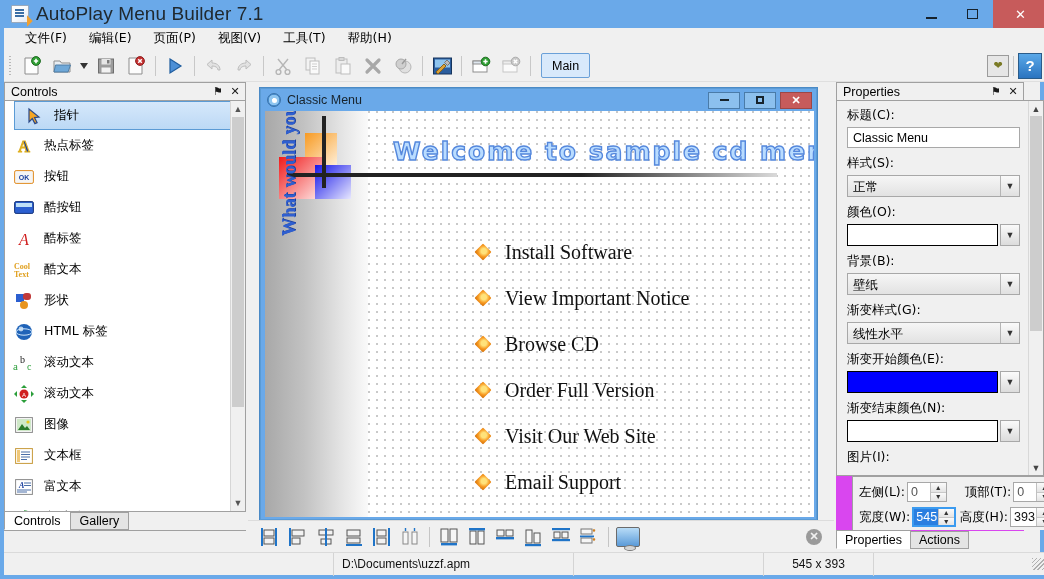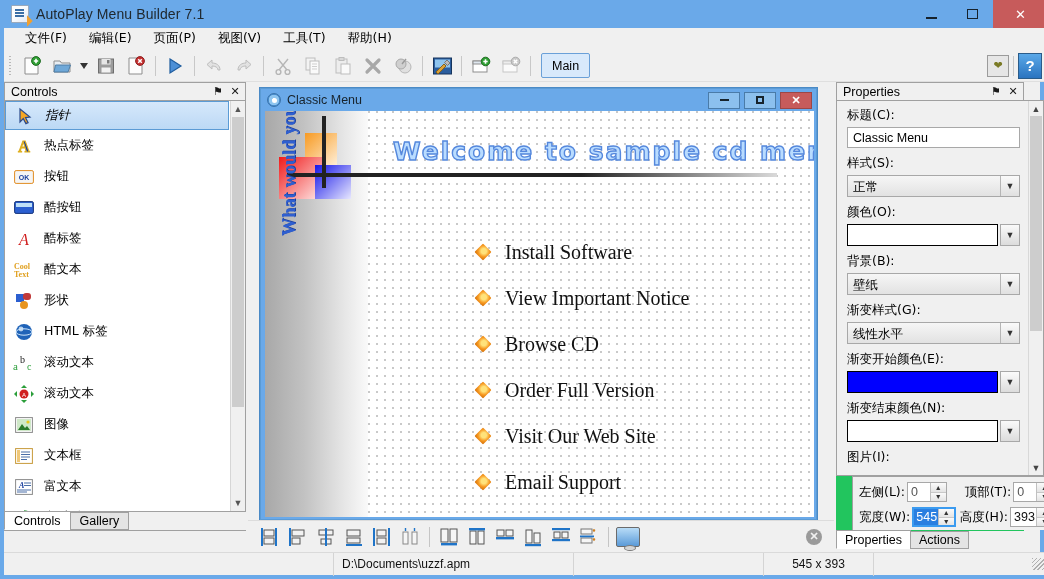--- a/index.html
+++ b/index.html
@@ -33,21 +33,21 @@
   }
   .tb-icon:before{
     content:""; position:absolute; left:3px; top:3px; width:9px; height:2px;
     background:#3b6ea5; box-shadow:0 3px 0 #3b6ea5, 0 6px 0 #3b6ea5;
   }
   .tb-icon:after{
     content:""; position:absolute; right:-3px; bottom:-3px;
     width:0;height:0;border-left:8px solid transparent;
     border-bottom:8px solid #f0a030; transform:rotate(-45deg);
   }
-  .tb-title { color:#20292f; font-size:14px; letter-spacing:.1px; }
+  .tb-title { color:#20292f; font-size:19px; letter-spacing:.1px; }
   .tb-spacer{ flex:1; }
   .tb-btn{
     width:40px;height:22px;margin-right:1px;
     display:flex;align-items:center;justify-content:center;
     color:#15202a;font-size:13px; cursor:default;
   }
   .tb-btn.close{ width:55px;height:28px;margin-right:0;background:#c75b5b;color:#fff;font-size:13px;}
   .glyph-min{ display:block;width:11px;height:2px;background:#16222c;margin-top:8px;}
   .glyph-max{ display:block;width:11px;height:10px;border:1.6px solid #16222c;}
 
@@ -117,21 +117,21 @@
   .ctl-scroll{position:absolute;right:0;top:0;width:15px;height:100%;background:#f0f0f0;border-left:1px solid #d6d6d6;}
   .ctl-scroll .arrow{height:16px;display:flex;align-items:center;justify-content:center;font-size:9px;color:#555;background:#f0f0f0;}
   .ctl-scroll .arrow.bot{position:absolute;bottom:0;left:0;right:0;}
   .ctl-scroll .thumb{position:absolute;top:16px;left:1px;right:1px;height:290px;background:#cdcdcd;}
   .ctl-item{
     height:31px;display:flex;align-items:center;padding-left:8px;cursor:default;
     width:226px;
   }
   .ctl-item.selected{
     background:linear-gradient(180deg,#d6e8fb,#bcd9f5);
-    border:1px solid #5b9bd5; width:224px; margin-left:0; height:29px;font-style:italic;
+    border:1px solid #5b9bd5; width:224px; margin-left:9px; height:29px;
   }
   .ctl-ico{width:22px;height:22px;margin-right:9px;flex:none;position:relative;
     display:flex;align-items:center;justify-content:center;}
   .ctl-label{font-size:12.5px;color:#000;font-family:"DejaVu Sans","Liberation Sans",sans-serif;}
   .lp-tabs{
     position:absolute;left:0;top:430px;width:242px;height:19px;
     display:flex;align-items:flex-end;border-bottom:1px solid #a0a0a0;
   }
   .lp-tab{
     height:18px;padding:0 9px;display:flex;align-items:center;font-size:12.5px;
@@ -222,21 +222,21 @@
   .mon{width:24px;height:20px;background:linear-gradient(180deg,#b8dcf7,#5a9ad8);
     border:1.5px solid #6b6b6b;border-radius:2px;position:relative;}
   .mon:after{content:"";position:absolute;left:7px;bottom:-5px;width:10px;height:4px;
     background:#d5d5d5;border:1px solid #7a7a7a;border-radius:50%;}
   .xclose{margin-left:auto;margin-right:12px;width:16px;height:16px;border-radius:50%;
     background:#9a9a9a;color:#f0f0f0;display:flex;align-items:center;justify-content:center;
     font-size:11px;font-weight:bold;cursor:default;}
 
   
   .rightpanel{
-    position:absolute;left:832px;top:82px;width:188px;height:449px;background:#22c55e;
+    position:absolute;left:832px;top:82px;width:188px;height:449px;background:#d946ef;
   }
   .rp-header{height:18px;display:flex;align-items:center;padding-left:6px;font-size:12.5px;
     border:1px solid #a0a0a0;border-bottom:none;background:#f0f0f0;}
   .rp-scrollarea{
     position:absolute;left:0;top:18px;width:208px;height:376px;
     border:1px solid #a0a0a0; background:#f0f0f0; overflow:hidden;
   }
   .rp-inner{position:absolute;left:0;top:0;width:193px;padding:6px 10px 0 10px;}
   .rp-label{font-size:12.5px;color:#000;margin-top:7px;margin-bottom:3px;
     font-family:"DejaVu Sans","Liberation Sans",sans-serif;}

